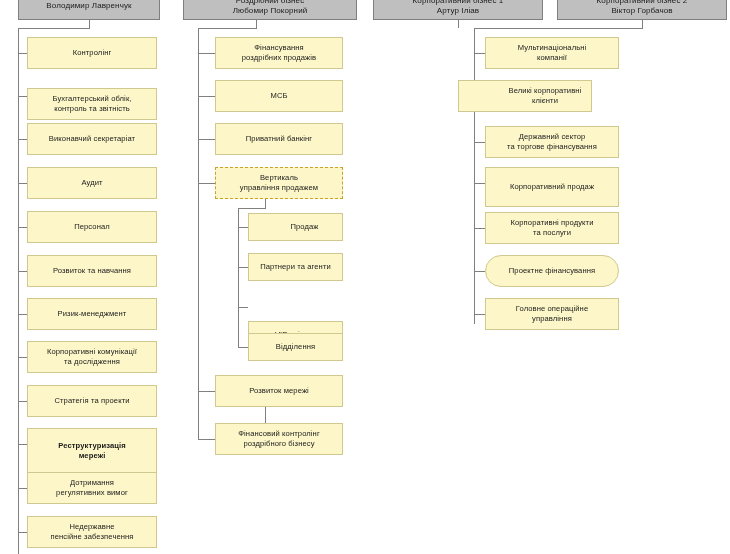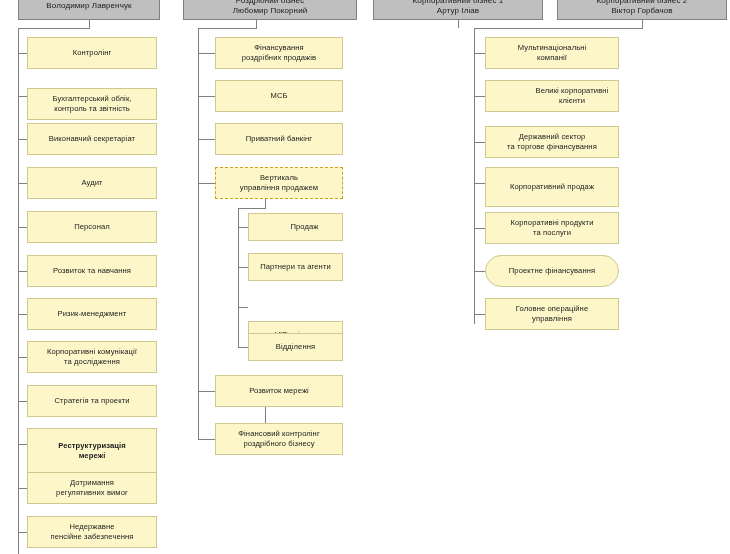--- a/index.html
+++ b/index.html
@@ -270,21 +270,21 @@
   <div class="line hline" style="left:474px; top:271px; width:11px;"></div>
   <div class="line hline" style="left:474px; top:314px; width:11px;"></div>
 
   <div class="node" style="left:485px; top:37px; width:134px; height:32px;">
     <span class="node-text">
       <span>Мультинаціональні</span><br>
       <span>компанії</span>
     </span>
   </div>
 
-  <div class="node" style="left:485px; top:80px; width:134px; height:32px;padding-left:43px;">
+  <div class="node" style="left:458px; top:80px; width:134px; height:32px;padding-left:43px;">
     <span class="node-text">
       <span>Великі корпоративні</span><br>
       <span>клієнти</span>
     </span>
   </div>
 
   <div class="node" style="left:485px; top:126px; width:134px; height:32px;">
     <span class="node-text">
       <span>Державний сектор</span><br>
       <span>та торгове фінансування</span>

